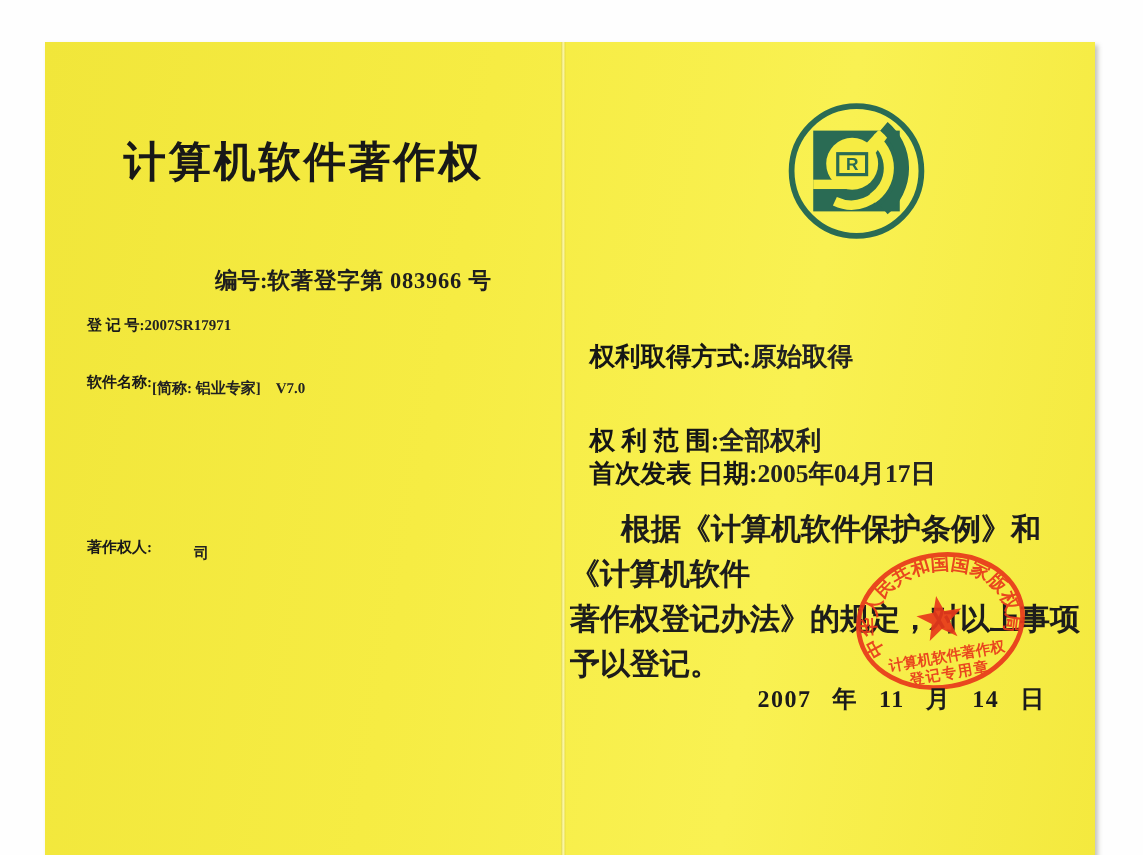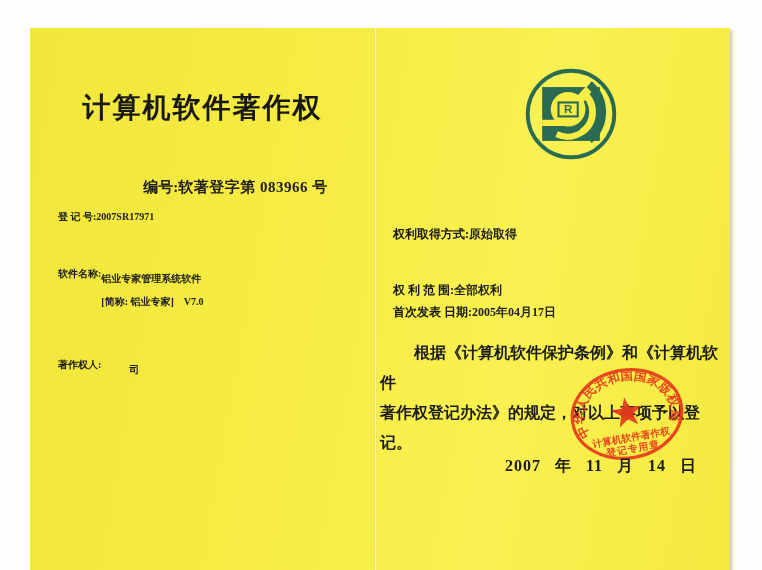--- a/index.html
+++ b/index.html
@@ -30,33 +30,33 @@
   }
   .serial-line {
     position:absolute; top:150px; left:0; width:100%; text-align:center;
     font-size:15px; font-weight:bold; color:#1e1e1e; padding-left:34px; box-sizing:border-box;margin-left:16px;
   }
   .serial-line .val { font-weight:600; letter-spacing:.5px; }
   .row { position:absolute; left:28px; font-size:10px; color:#222; }
   .row .lbl { font-weight:bold; color:#1a1a1a; }
   .row .val { font-weight:600; }
   .row-reg   { top:182px; }
-  .row-name  { top:239px; display:flex;font-family:Liberation Serif, serif; }
+  .row-name  { top:220px; display:flex;font-family:Liberation Serif, serif; }
   .row-owner { top:306px; display:flex;margin-top:24px; }
   .multiline { line-height:23px; font-weight:600; }
   .indent-owner { padding-left:28px; }
-  .r-row { position:absolute; left:18px; font-size:12px; color:#222; }
+  .r-row { position:absolute; left:18px; font-size:17px; color:#222; }
   .r-row .lbl { font-weight:bold; color:#161616; }
   .r-row .val { font-weight:600; }
   .r-acq { top:198px; }
   .r-scope { top:254px; }
   .r-pub { top:276px; }
   .statement {
     position:absolute; left:5px; top:310px; width:346px;
-    font-size:16px; font-weight:bold; line-height:30px; color:#1c1c1c;
+    font-size:20px; font-weight:bold; line-height:30px; color:#1c1c1c;
   }
   .statement .l1 { text-indent:34px; display:block; }
   .statement .l2 { display:block; }
   .issue-date {
     position:absolute; left:130px; top:428px; font-size:16px; font-weight:600;
     color:#1b1b1b; letter-spacing:1px; word-spacing:9px; white-space:nowrap;
   }
   .logo-wrap { position:absolute; left:146px; top:36px; width:100px; height:100px; }
   .seal-wrap { position:absolute; left:189px; top:334px; width:126px; height:104px; }
   
@@ -84,21 +84,20 @@
         <span class="lbl">编号:</span><span class="val">软著登字第 083966 号</span>
       </div>
 
       <div class="row row-reg">
         <span class="lbl">登 记 号:</span><span class="val">2007SR17971</span>
       </div>
 
       <div class="row row-name">
         <span class="lbl">软件名称:</span>
         <span class="multiline">
-          <span style="display:block">铝业专家管理系统软件</span>
           <span style="display:block">[简称: 铝业专家]　V7.0</span>
         </span>
       </div>
 
       <div class="row row-owner">
         <span class="lbl">著作权人:</span>
         <span class="multiline">
           <span style="display:block" class="indent-owner">司</span>
         </span>
       </div>

